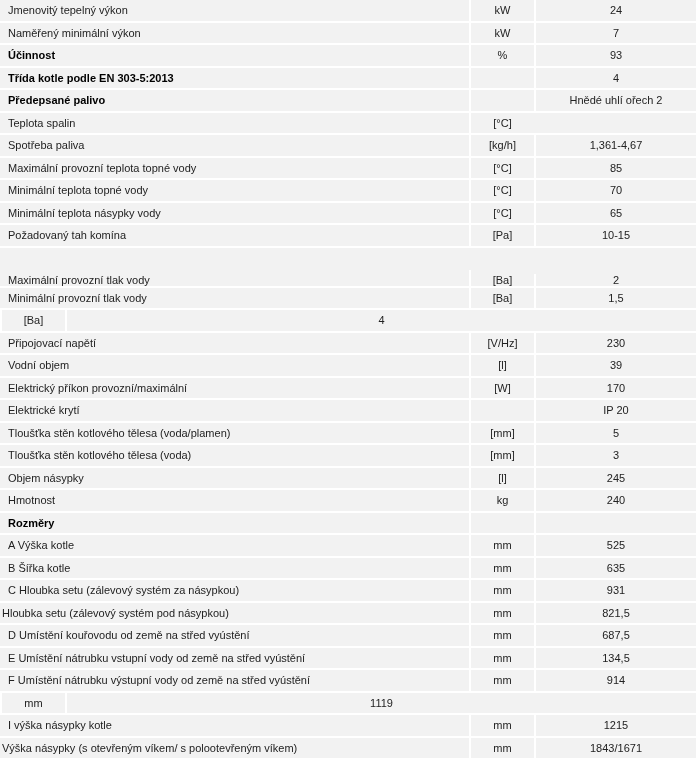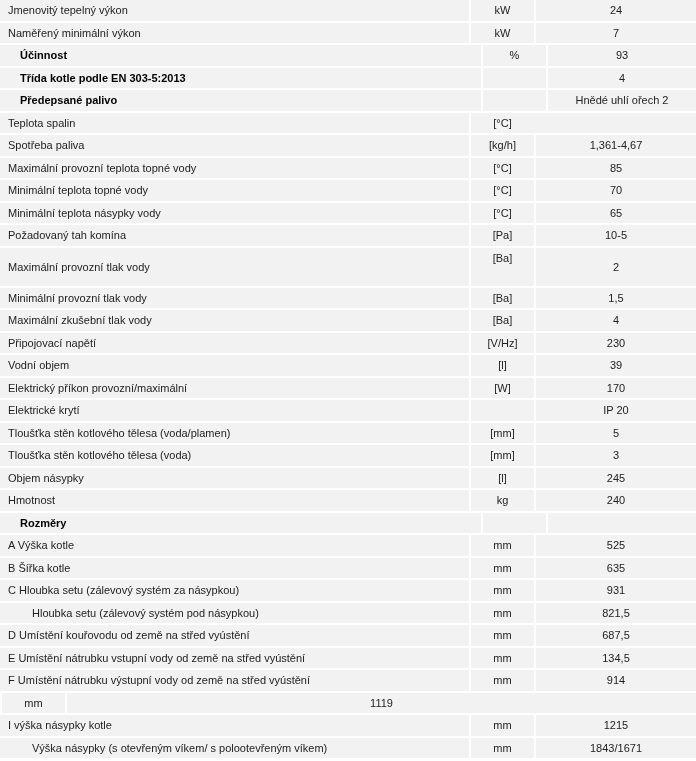--- a/index.html
+++ b/index.html
@@ -15,20 +15,21 @@
   .row {
     display: flex;
     background: #f2f2f2;
     border-bottom: 2px solid #ffffff;
     box-sizing: border-box;
     height: 22.5px;
     overflow: hidden;
   }
   .row.tall {
     height: 40px;
+    align-items: flex-end;
   }
   .cell {
     display: flex;
     align-items: center;
     font-size: 11px;
     color: #222222;
     box-sizing: border-box;
     white-space: nowrap;
   }
   .cell.name {
@@ -41,24 +42,23 @@
     justify-content: center;
   }
   .cell.value {
     flex: 1;
     border-left: 2px solid #ffffff;
     justify-content: center;
   }
   .row.bold .cell.name {
     font-weight: bold;
     color: #000000;
-    margin-left: 12px;
   }
   .row.indent .cell.name {
-    padding-left: 32px;
+    padding-left: 2px;
   }
   .row.tall .cell.unit {
     align-items: flex-start;
     padding-top: 4px;
   }
 </style>
 </head>
 <body>
 
 <div class="spec-table">
@@ -117,37 +117,36 @@
 
   <div class="row">
     <div class="cell name">Minimální teplota násypky vody</div>
     <div class="cell unit">[°C]</div>
     <div class="cell value">65</div>
   </div>
 
   <div class="row">
     <div class="cell name">Požadovaný tah komína</div>
     <div class="cell unit">[Pa]</div>
-    <div class="cell value">10-5</div>
+    <div class="cell value">10-15</div>
   </div>
 
   <div class="row tall">
     <div class="cell name">Maximální provozní tlak vody</div>
     <div class="cell unit">[Ba]</div>
     <div class="cell value">2</div>
   </div>
 
   <div class="row">
     <div class="cell name">Minimální provozní tlak vody</div>
     <div class="cell unit">[Ba]</div>
     <div class="cell value">1,5</div>
   </div>
 
   <div class="row">
-    <div class="cell name">Maximální zkušební tlak vody</div>
     <div class="cell unit">[Ba]</div>
     <div class="cell value">4</div>
   </div>
 
   <div class="row">
     <div class="cell name">Připojovací napětí</div>
     <div class="cell unit">[V/Hz]</div>
     <div class="cell value">230</div>
   </div>
 

